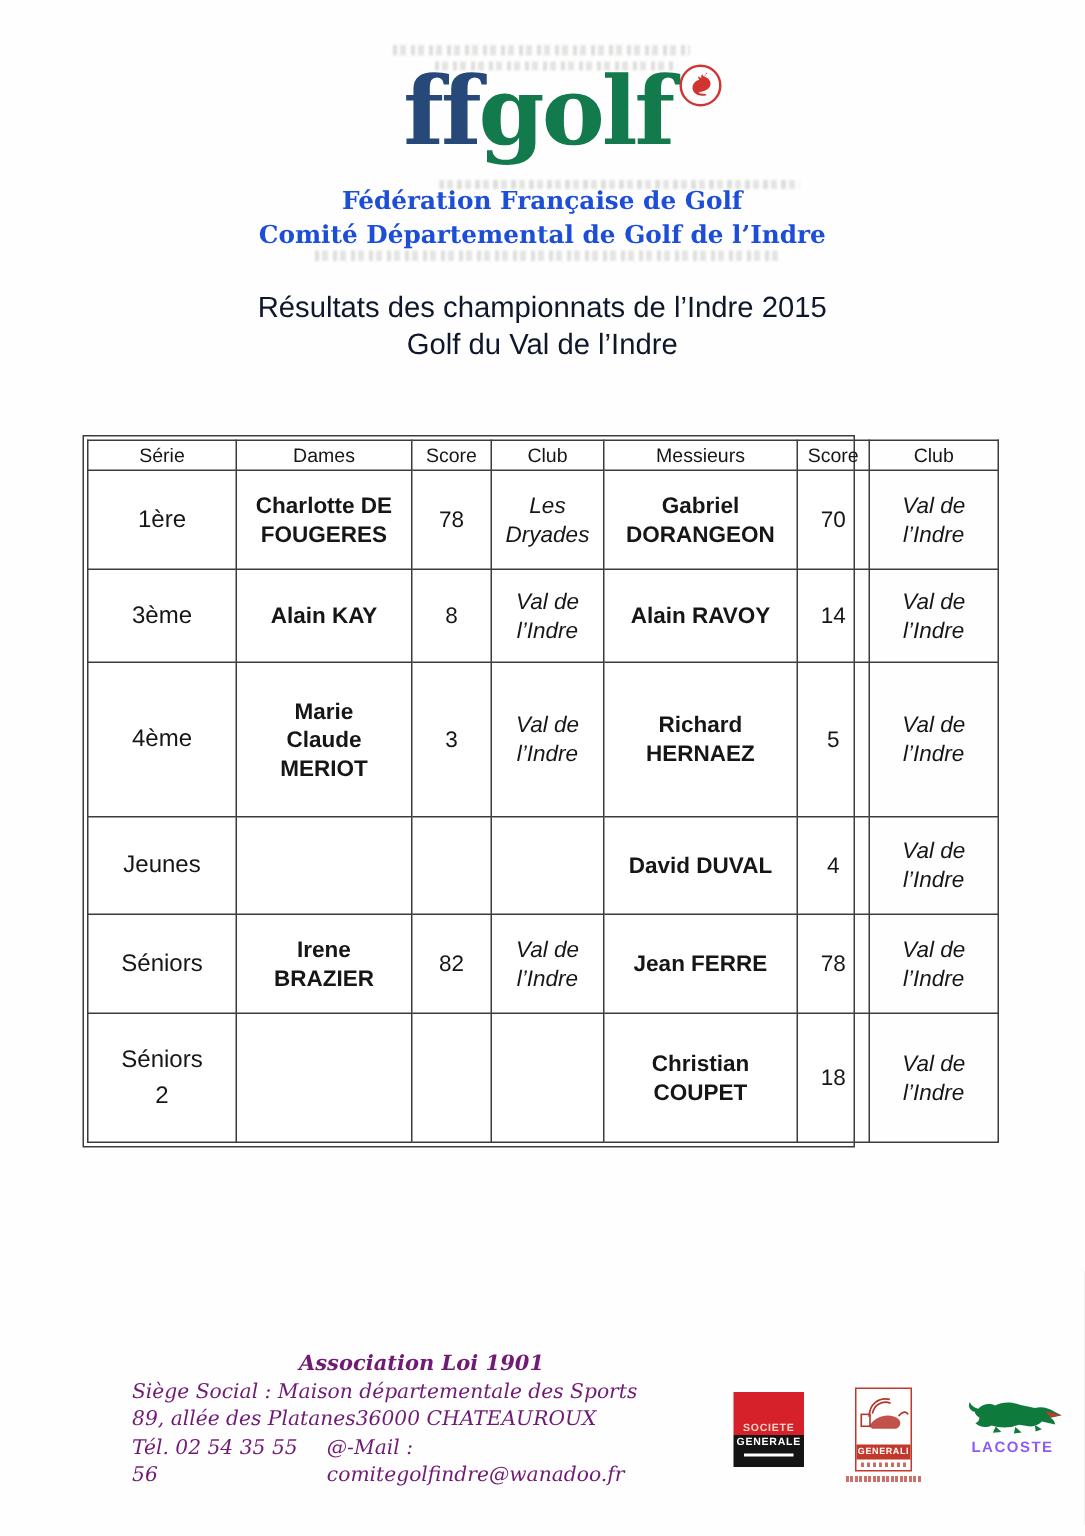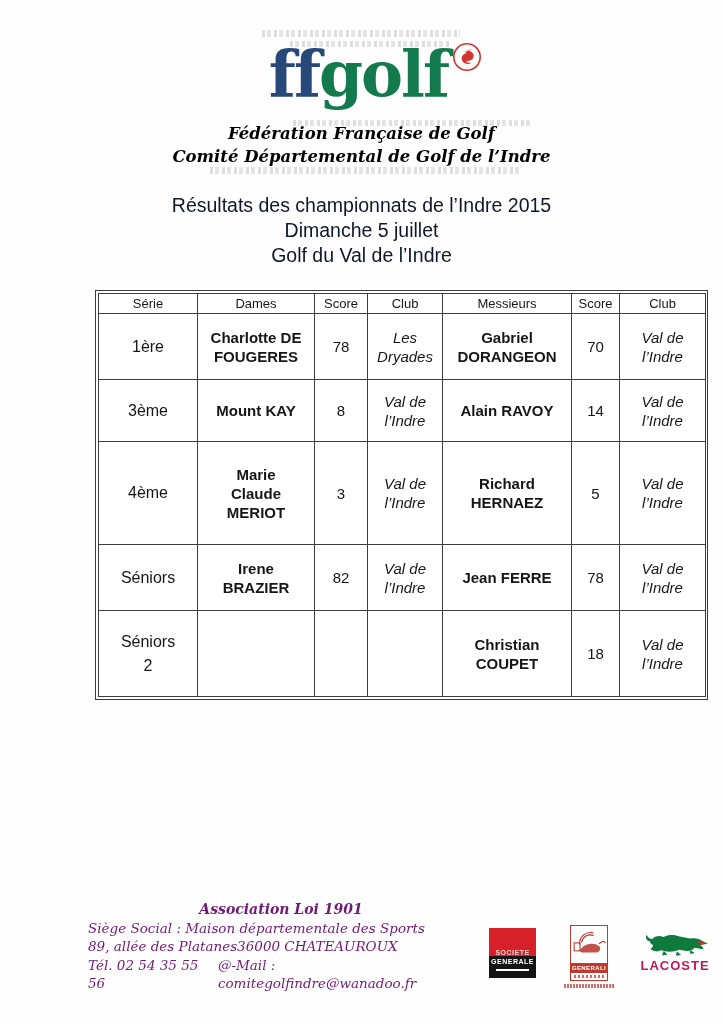--- a/index.html
+++ b/index.html
@@ -21,34 +21,34 @@
   .wordmark {
     font-family:"DejaVu Serif", serif; font-weight:bold;
     font-size:63px; line-height:80px; letter-spacing:-2px;
   }
   .wm-ff   { color:#27497a; }
   .wm-golf { color:#127a4c; }
   .rooster { display:inline-block; width:30px; height:30px; vertical-align:top; margin:8px 0 0 4px; }
 
   .fed-lines {
     position:absolute; top:122px; left:0; width:100%; text-align:center;
-    font-family:"DejaVu Serif", serif; font-style:italic; font-weight:bold;
-    color:#000000; font-size:16.5px; line-height:23px;
+    font-family:"DejaVu Serif", serif; font-weight:bold;
+    color:#1d4ed8; font-size:16.5px; line-height:23px;
   }
 
   
   .title-block {
     position:absolute; top:193px; left:0; width:100%; text-align:center;
     font-size:19.5px; line-height:25px; color:#0f172a;
   }
 
   
   .table-frame {
-    position:absolute; left:55px; top:290px; width:613px;
-    border:1px solid #3c3c3c; padding:2px; background:#fff;margin-left:40px;
+    position:absolute; left:55px; top:290px; width:515px;
+    border:1px solid #3c3c3c; padding:2px; background:#fff;
   }
   table { border-collapse:collapse; table-layout:fixed; width:607px; }
   td { border:1px solid #3c3c3c; text-align:center; vertical-align:middle; padding:2px; overflow:hidden; }
   .th    { font-size:13px; }
   .serie { font-size:16px; white-space:pre-line; line-height:24px; }
   .name  { font-size:15px; font-weight:bold; white-space:pre-line; line-height:19px; }
   .score { font-size:15px; }
   .club  { font-size:15px; font-style:italic; white-space:pre-line; line-height:19px; }
 
   
@@ -79,21 +79,21 @@
     letter-spacing:.4px; text-align:center; line-height:10px; }
   .gen-sub { height:3px; margin:2px 3px 0 3px; opacity:.75;
     background:repeating-linear-gradient(90deg,#c0392b 0 2px, transparent 2px 4px); }
   .gen-tiny {
     position:absolute; left:564px; top:984px; width:50px; height:4px; opacity:.7;
     background:repeating-linear-gradient(90deg,#b5342c 0 2px, transparent 2px 3px);
   }
 
   .lacoste-logo { position:absolute; left:636px; top:930px; width:78px; text-align:center; }
   .croc { width:70px; height:28px; display:block; margin:0 auto; }
-  .lacoste-text { font-size:13px; font-weight:bold; letter-spacing:1px; color:#be185d; line-height:15px; }
+  .lacoste-text { font-size:10px; font-weight:bold; letter-spacing:1px; color:#8b5cf6; line-height:15px; }
 </style>
 </head>
 <body>
 
 <div class="page">
 
   <div class="artifact" style="left:262px; top:30px; width:198px; height:7px;"></div>
   <div class="artifact" style="left:290px; top:41px; width:160px; height:6px;"></div>
   <div class="artifact" style="left:293px; top:120px; width:240px; height:6px;"></div>
   <div class="artifact" style="left:210px; top:167px; width:310px; height:7px;"></div>
@@ -105,21 +105,20 @@
       </svg></span>
   </div>
 
   <div class="fed-lines">
     <div>Fédération Française de Golf</div>
     <div>Comité Départemental de Golf de l’Indre</div>
   </div>
 
   <div class="title-block">
     <div>Résultats des championnats de l’Indre 2015</div>
-    <div>Dimanche 5 juillet</div>
     <div>Golf du Val de l’Indre</div>
   </div>
 
   <div class="table-frame">
     <table>
       <colgroup>
         <col style="width:99px">
           <col style="width:117px">
           <col style="width:53px">
           <col style="width:75px">
@@ -145,40 +144,50 @@
         <td class="club">Les
 Dryades</td>
         <td class="name">Gabriel
 DORANGEON</td>
         <td class="score">70</td>
         <td class="club">Val de
 l’Indre</td>
       </tr>
       <tr style="height:62px">
         <td class="serie">3ème</td>
-        <td class="name">Mount KAY</td>
+        <td class="name">Alain KAY</td>
         <td class="score">8</td>
         <td class="club">Val de
 l’Indre</td>
         <td class="name">Alain RAVOY</td>
         <td class="score">14</td>
         <td class="club">Val de
 l’Indre</td>
       </tr>
       <tr style="height:103px">
         <td class="serie">4ème</td>
         <td class="name">Marie
 Claude
 MERIOT</td>
         <td class="score">3</td>
         <td class="club">Val de
 l’Indre</td>
         <td class="name">Richard
 HERNAEZ</td>
         <td class="score">5</td>
+        <td class="club">Val de
+l’Indre</td>
+      </tr>
+      <tr style="height:65px">
+        <td class="serie">Jeunes</td>
+        <td class="name"></td>
+        <td class="score"></td>
+        <td class="club"></td>
+        <td class="name">David DUVAL</td>
+        <td class="score">4</td>
         <td class="club">Val de
 l’Indre</td>
       </tr>
       <tr style="height:66px">
         <td class="serie">Séniors</td>
         <td class="name">Irene
 BRAZIER</td>
         <td class="score">82</td>
         <td class="club">Val de
 l’Indre</td>

